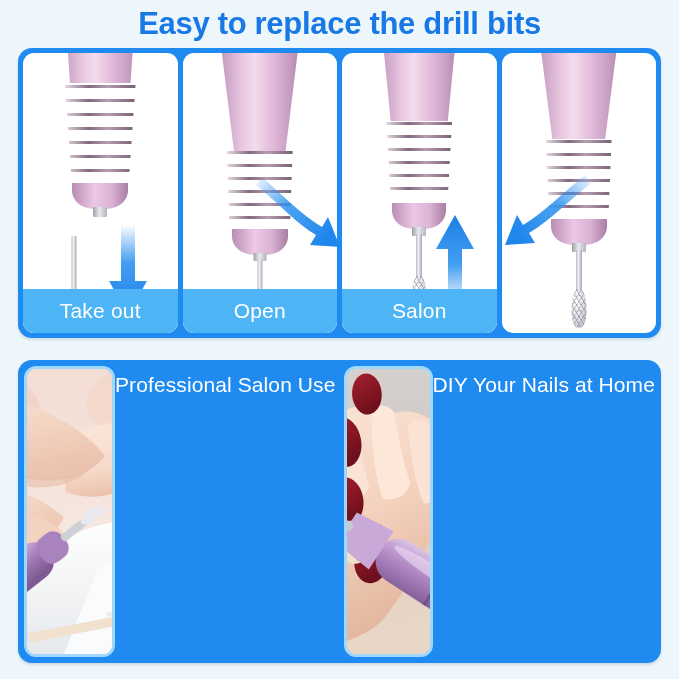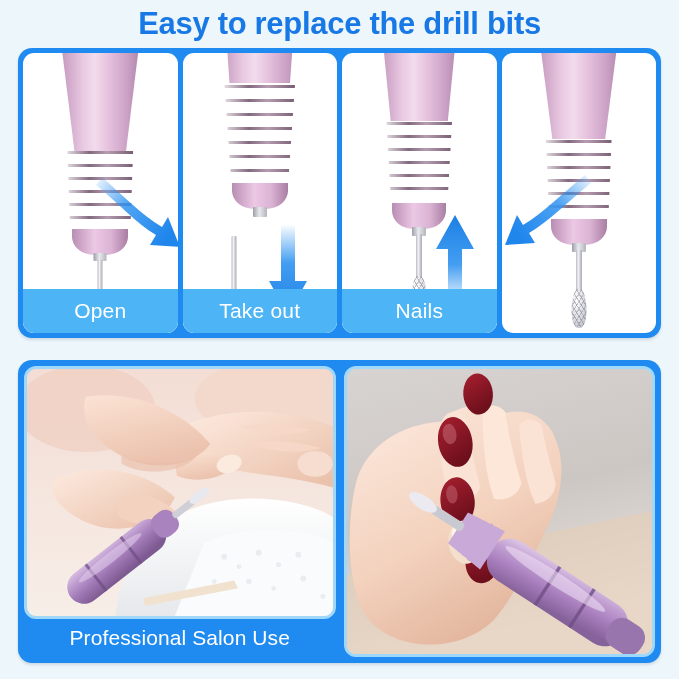--- a/index.html
+++ b/index.html
@@ -109,21 +109,21 @@
     position:absolute;left:18px;top:360px;width:643px;height:303px;
     background:#1f8aef;
     border-radius:14px;
     box-shadow:0 2px 3px rgba(60,90,120,.18);
     display:flex;
     padding:6px;
     box-sizing:border-box;
     gap:8px;
   }
   .photo-card{
-    flex:1;display:flex;flex-direction:column;
+    flex:1;display:flex;
   }
   .photo{
     flex:1;
     border-radius:12px;
     border:3px solid #9fd8fb;
     overflow:hidden;
     position:relative;
     background:#ddd;
   }
   .photo svg{display:block;width:100%;height:100%;}
@@ -132,57 +132,20 @@
     display:flex;align-items:center;justify-content:center;
     letter-spacing:.1px;
   }
 </style>
 </head>
 <body>
 
 <div class="title">Easy to replace the drill bits</div>
 
 <div class="steps-frame">
-
-  <div class="step">
-    <div class="art">
-      <div class="hp" style="left:0;right:0;top:-14px;height:240px;">
-        <div class="body" style="width:86px;height:112px;clip-path:polygon(4% 0,96% 0,80% 100%,20% 100%);"></div>
-
-        <div class="collar" style="width:70px;height:82px;top:110px;border-radius:2px;clip-path:polygon(3% 0,97% 0,93% 100%,7% 100%);">
-          <div class="rib" style="top:2px;"></div>
-            <div class="rib hl" style="top:6px;"></div>
-          <div class="rib" style="top:15px;"></div>
-            <div class="rib hl" style="top:19px;"></div>
-          <div class="rib" style="top:28px;"></div>
-            <div class="rib hl" style="top:32px;"></div>
-          <div class="rib" style="top:41px;"></div>
-            <div class="rib hl" style="top:45px;"></div>
-          <div class="rib" style="top:54px;"></div>
-            <div class="rib hl" style="top:58px;"></div>
-          <div class="rib" style="top:67px;"></div>
-            <div class="rib hl" style="top:71px;"></div>
-        </div>
-        <div class="tip" style="width:56px;height:26px;top:190px;"></div>
-        <div class="chuck" style="width:13px;height:8px;top:214px;border-radius:1px;"></div>
-        <div class="shaft" style="width:5px;height:64px;top:221px;"></div>
-      </div>
-      <svg class="arrowsvg" style="left:50%;margin-left:-6px;top:120px;width:96px;height:90px;" viewBox="0 0 96 90">
-        <defs>
-          <linearGradient id="g1" x1="0" y1="0" x2="1" y2="0.6">
-            <stop offset="0" stop-color="#2f93f0" stop-opacity="0.05"></stop>
-            <stop offset="0.45" stop-color="#2f93f0" stop-opacity="0.85"></stop>
-            <stop offset="1" stop-color="#1f86ec"></stop>
-          </linearGradient>
-        </defs>
-        <path d="M2 12 C24 30 42 50 62 62 L56 72 L86 74 L74 44 L68 54 C48 42 28 22 8 4 Z" fill="url(#g1)"></path>
-      </svg>
-    </div>
-    <div class="cap">Open</div>
-  </div>
 
   <div class="step">
     <div class="art">
       <div class="hp" style="left:0;right:0;top:-42px;height:220px;">
         <div class="body" style="width:84px;height:72px;clip-path:polygon(8% 0,92% 0,86% 100%,14% 100%);"></div>
         <div class="collar" style="width:74px;height:106px;top:70px;clip-path:polygon(2% 0,98% 0,88% 100%,12% 100%);">
           <div class="rib" style="top:4px;"></div>
             <div class="rib hl" style="top:8px;"></div>
           <div class="rib" style="top:18px;"></div>
             <div class="rib hl" style="top:22px;"></div>
@@ -210,20 +173,57 @@
           </linearGradient>
         </defs>
         <path d="M17 2 h14 v56 h12 L24 92 L5 58 h12 Z" fill="url(#g2)"></path>
       </svg>
     </div>
     <div class="cap">Take out</div>
   </div>
 
   <div class="step">
     <div class="art">
+      <div class="hp" style="left:0;right:0;top:-14px;height:240px;">
+        <div class="body" style="width:86px;height:112px;clip-path:polygon(4% 0,96% 0,80% 100%,20% 100%);"></div>
+
+        <div class="collar" style="width:70px;height:82px;top:110px;border-radius:2px;clip-path:polygon(3% 0,97% 0,93% 100%,7% 100%);">
+          <div class="rib" style="top:2px;"></div>
+            <div class="rib hl" style="top:6px;"></div>
+          <div class="rib" style="top:15px;"></div>
+            <div class="rib hl" style="top:19px;"></div>
+          <div class="rib" style="top:28px;"></div>
+            <div class="rib hl" style="top:32px;"></div>
+          <div class="rib" style="top:41px;"></div>
+            <div class="rib hl" style="top:45px;"></div>
+          <div class="rib" style="top:54px;"></div>
+            <div class="rib hl" style="top:58px;"></div>
+          <div class="rib" style="top:67px;"></div>
+            <div class="rib hl" style="top:71px;"></div>
+        </div>
+        <div class="tip" style="width:56px;height:26px;top:190px;"></div>
+        <div class="chuck" style="width:13px;height:8px;top:214px;border-radius:1px;"></div>
+        <div class="shaft" style="width:5px;height:64px;top:221px;"></div>
+      </div>
+      <svg class="arrowsvg" style="left:50%;margin-left:-6px;top:120px;width:96px;height:90px;" viewBox="0 0 96 90">
+        <defs>
+          <linearGradient id="g1" x1="0" y1="0" x2="1" y2="0.6">
+            <stop offset="0" stop-color="#2f93f0" stop-opacity="0.05"></stop>
+            <stop offset="0.45" stop-color="#2f93f0" stop-opacity="0.85"></stop>
+            <stop offset="1" stop-color="#1f86ec"></stop>
+          </linearGradient>
+        </defs>
+        <path d="M2 12 C24 30 42 50 62 62 L56 72 L86 74 L74 44 L68 54 C48 42 28 22 8 4 Z" fill="url(#g1)"></path>
+      </svg>
+    </div>
+    <div class="cap">Open</div>
+  </div>
+
+  <div class="step">
+    <div class="art">
       <div class="hp" style="left:0;right:0;top:-18px;height:230px;">
         <div class="body" style="width:84px;height:86px;clip-path:polygon(6% 0,94% 0,84% 100%,16% 100%);"></div>
         <div class="collar" style="width:70px;height:88px;top:84px;clip-path:polygon(3% 0,97% 0,90% 100%,10% 100%);">
           <div class="rib" style="top:3px;"></div>
             <div class="rib hl" style="top:7px;"></div>
           <div class="rib" style="top:16px;"></div>
             <div class="rib hl" style="top:20px;"></div>
           <div class="rib" style="top:29px;"></div>
             <div class="rib hl" style="top:33px;"></div>
           <div class="rib" style="top:42px;"></div>
@@ -242,21 +242,21 @@
         <defs>
           <linearGradient id="g3" x1="0" y1="1" x2="0" y2="0">
             <stop offset="0" stop-color="#2f93f0" stop-opacity="0.02"></stop>
             <stop offset="0.45" stop-color="#2f93f0" stop-opacity="0.9"></stop>
             <stop offset="1" stop-color="#1a7fe4"></stop>
           </linearGradient>
         </defs>
         <path d="M24 2 L43 36 h-12 v56 h-14 V36 H5 Z" fill="url(#g3)"></path>
       </svg>
     </div>
-    <div class="cap">Nails</div>
+    <div class="cap">Salon</div>
   </div>
 
   <div class="step">
     <div class="art">
       <div class="hp" style="left:0;right:0;top:-10px;height:240px;">
         <div class="body" style="width:88px;height:96px;clip-path:polygon(6% 0,94% 0,80% 100%,20% 100%);"></div>
 
         <div class="collar" style="width:70px;height:86px;top:94px;clip-path:polygon(3% 0,97% 0,92% 100%,8% 100%);">
           <div class="rib" style="top:3px;"></div>
             <div class="rib hl" style="top:7px;"></div>
@@ -429,14 +429,15 @@
             <rect x="120" y="174" width="2.5" height="36"></rect>
               <rect x="126" y="173" width="2.5" height="38"></rect>
             <rect x="132" y="173" width="2.5" height="38"></rect>
           </g>
           <path d="M104 176 L140 172 L140 212 L104 208 Z" fill="#c9a9d8"></path>
           <rect x="76" y="186" width="32" height="8" rx="3" fill="#c9c9d2"></rect>
           <ellipse cx="66" cy="190" rx="14" ry="6" fill="#eaeaf0"></ellipse>
         </g>
       </svg>
     </div>
+    <div class="photo-cap">DIY Your Nails at Home</div>
   </div>
 </div>
 
 </body></html>

